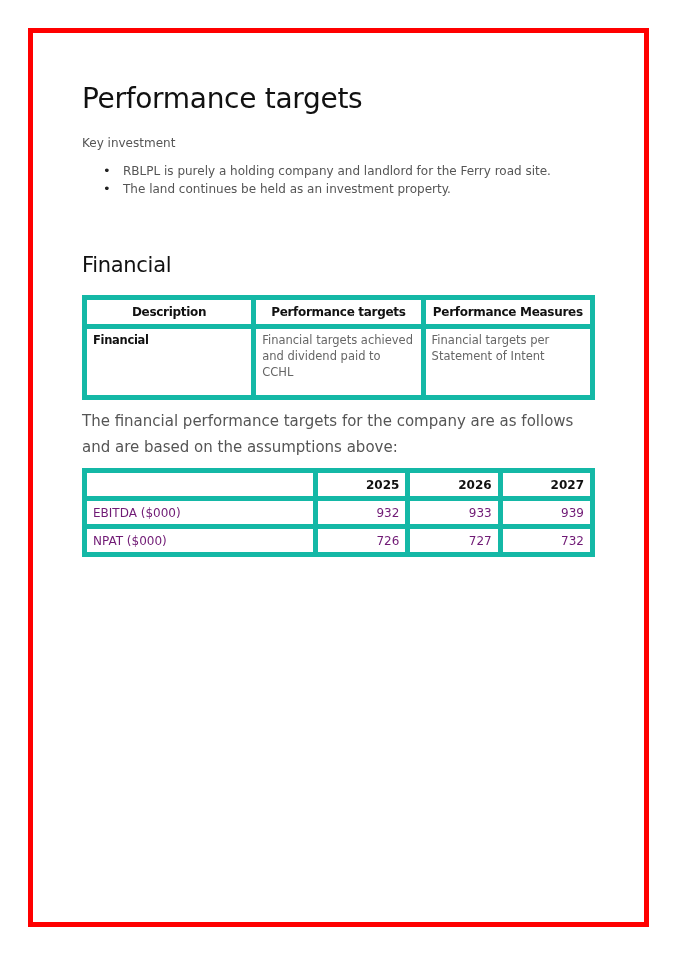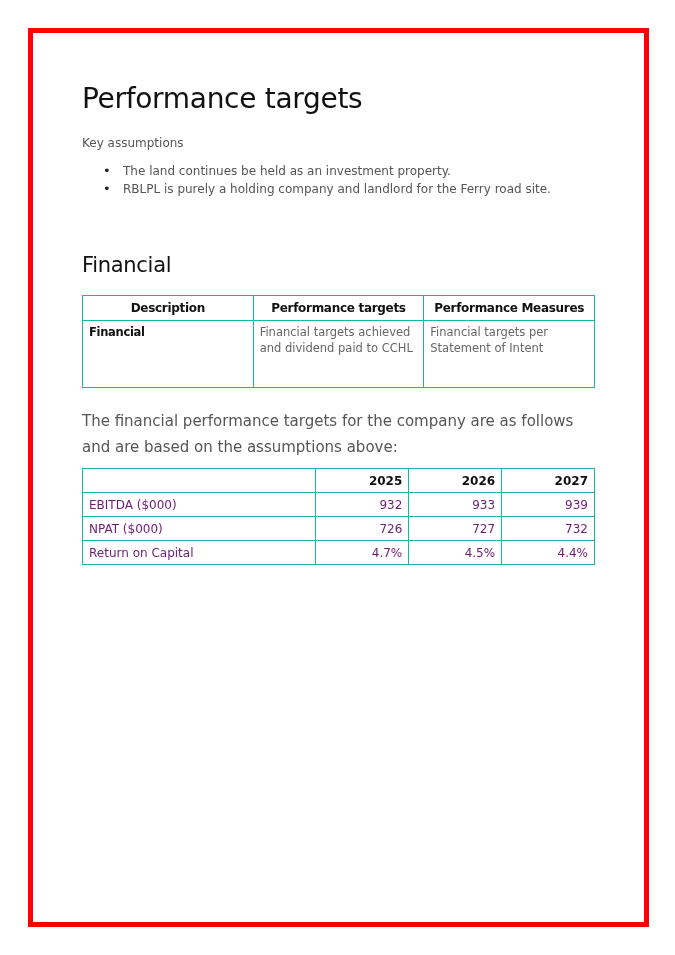--- a/index.html
+++ b/index.html
@@ -10,42 +10,42 @@
   .title { position: absolute; left: 82px; top: 82px; margin: 0;
            font-size: 28px; font-weight: normal; color: #111; letter-spacing: -0.3px;
            font-family: "DejaVu Sans", sans-serif; }
   .intro { position: absolute; left: 82px; top: 136px; font-size: 12px; color: #555; margin: 0; }
   .bullets { position: absolute; left: 82px; top: 162px; width: 512px; margin: 0; padding: 0; list-style: none; }
   .bullets li { position: relative; padding-left: 41px; font-size: 12px; line-height: 18px; color: #555; }
   .bullets li::before { content: "\2022"; position: absolute; left: 21px; top: 0; color: #222; font-size: 13px; }
   .h2 { position: absolute; left: 82px; top: 253px; margin: 0; font-size: 21px; font-weight: normal;
         color: #111; letter-spacing: -0.3px; }
   table { border-collapse: collapse; position: absolute; font-size: 12px; }
-  td, th { border: 1px solid #14b8a6; }
+  td, th { border: 5px solid #14b8a6; }
   .t1 { left: 82px; top: 295px; width: 513px; }
   .t1 th { height: 22px; font-weight: bold; color: #111; text-align: center; font-size: 12px; letter-spacing: -0.3px; }
   .t1 td { height: 60px; vertical-align: top; padding: 3px 6px; line-height: 16px; color: #666; font-size: 11.5px; }
   .t1 td.desc { color: #111; font-weight: bold; letter-spacing: -0.3px; }
   .para { position: absolute; left: 82px; top: 408px; width: 512px; margin: 0; font-size: 15px; line-height: 26px; color: #555; }
   .t2 { left: 82px; top: 456px; width: 513px; margin-top: 12px; }
   .t2 td { height: 23px; padding: 0 6px; color: #701a75; }
   .t2 td.num { text-align: right; }
   .t2 th { height: 23px; padding: 0 6px; text-align: right; font-weight: bold; color: #111; }
 </style>
 </head>
 <body>
 
 <div class="frame"></div>
 
 <h1 class="title">Performance targets</h1>
-<p class="intro">Key assumptions</p>
+<p class="intro">Key investment</p>
 
 <ul class="bullets">
+  <li>RBLPL is purely a holding company and landlord for the Ferry road site.</li>
   <li>The land continues be held as an investment property.</li>
-  <li>RBLPL is purely a holding company and landlord for the Ferry road site.</li>
 </ul>
 
 <h2 class="h2">Financial</h2>
 
 <table class="t1">
   <colgroup>
       <col style="width:171px">
       <col style="width:171px">
       <col style="width:171px">
     </colgroup>
@@ -84,20 +84,14 @@
     <td class="num">932</td>
     <td class="num">933</td>
     <td class="num">939</td>
   </tr>
   <tr>
     <td>NPAT ($000)</td>
     <td class="num">726</td>
     <td class="num">727</td>
     <td class="num">732</td>
   </tr>
-  <tr>
-    <td>Return on Capital</td>
-    <td class="num">4.7%</td>
-    <td class="num">4.5%</td>
-    <td class="num">4.4%</td>
-  </tr>
 </tbody>
   </table>
 
 </body></html>

